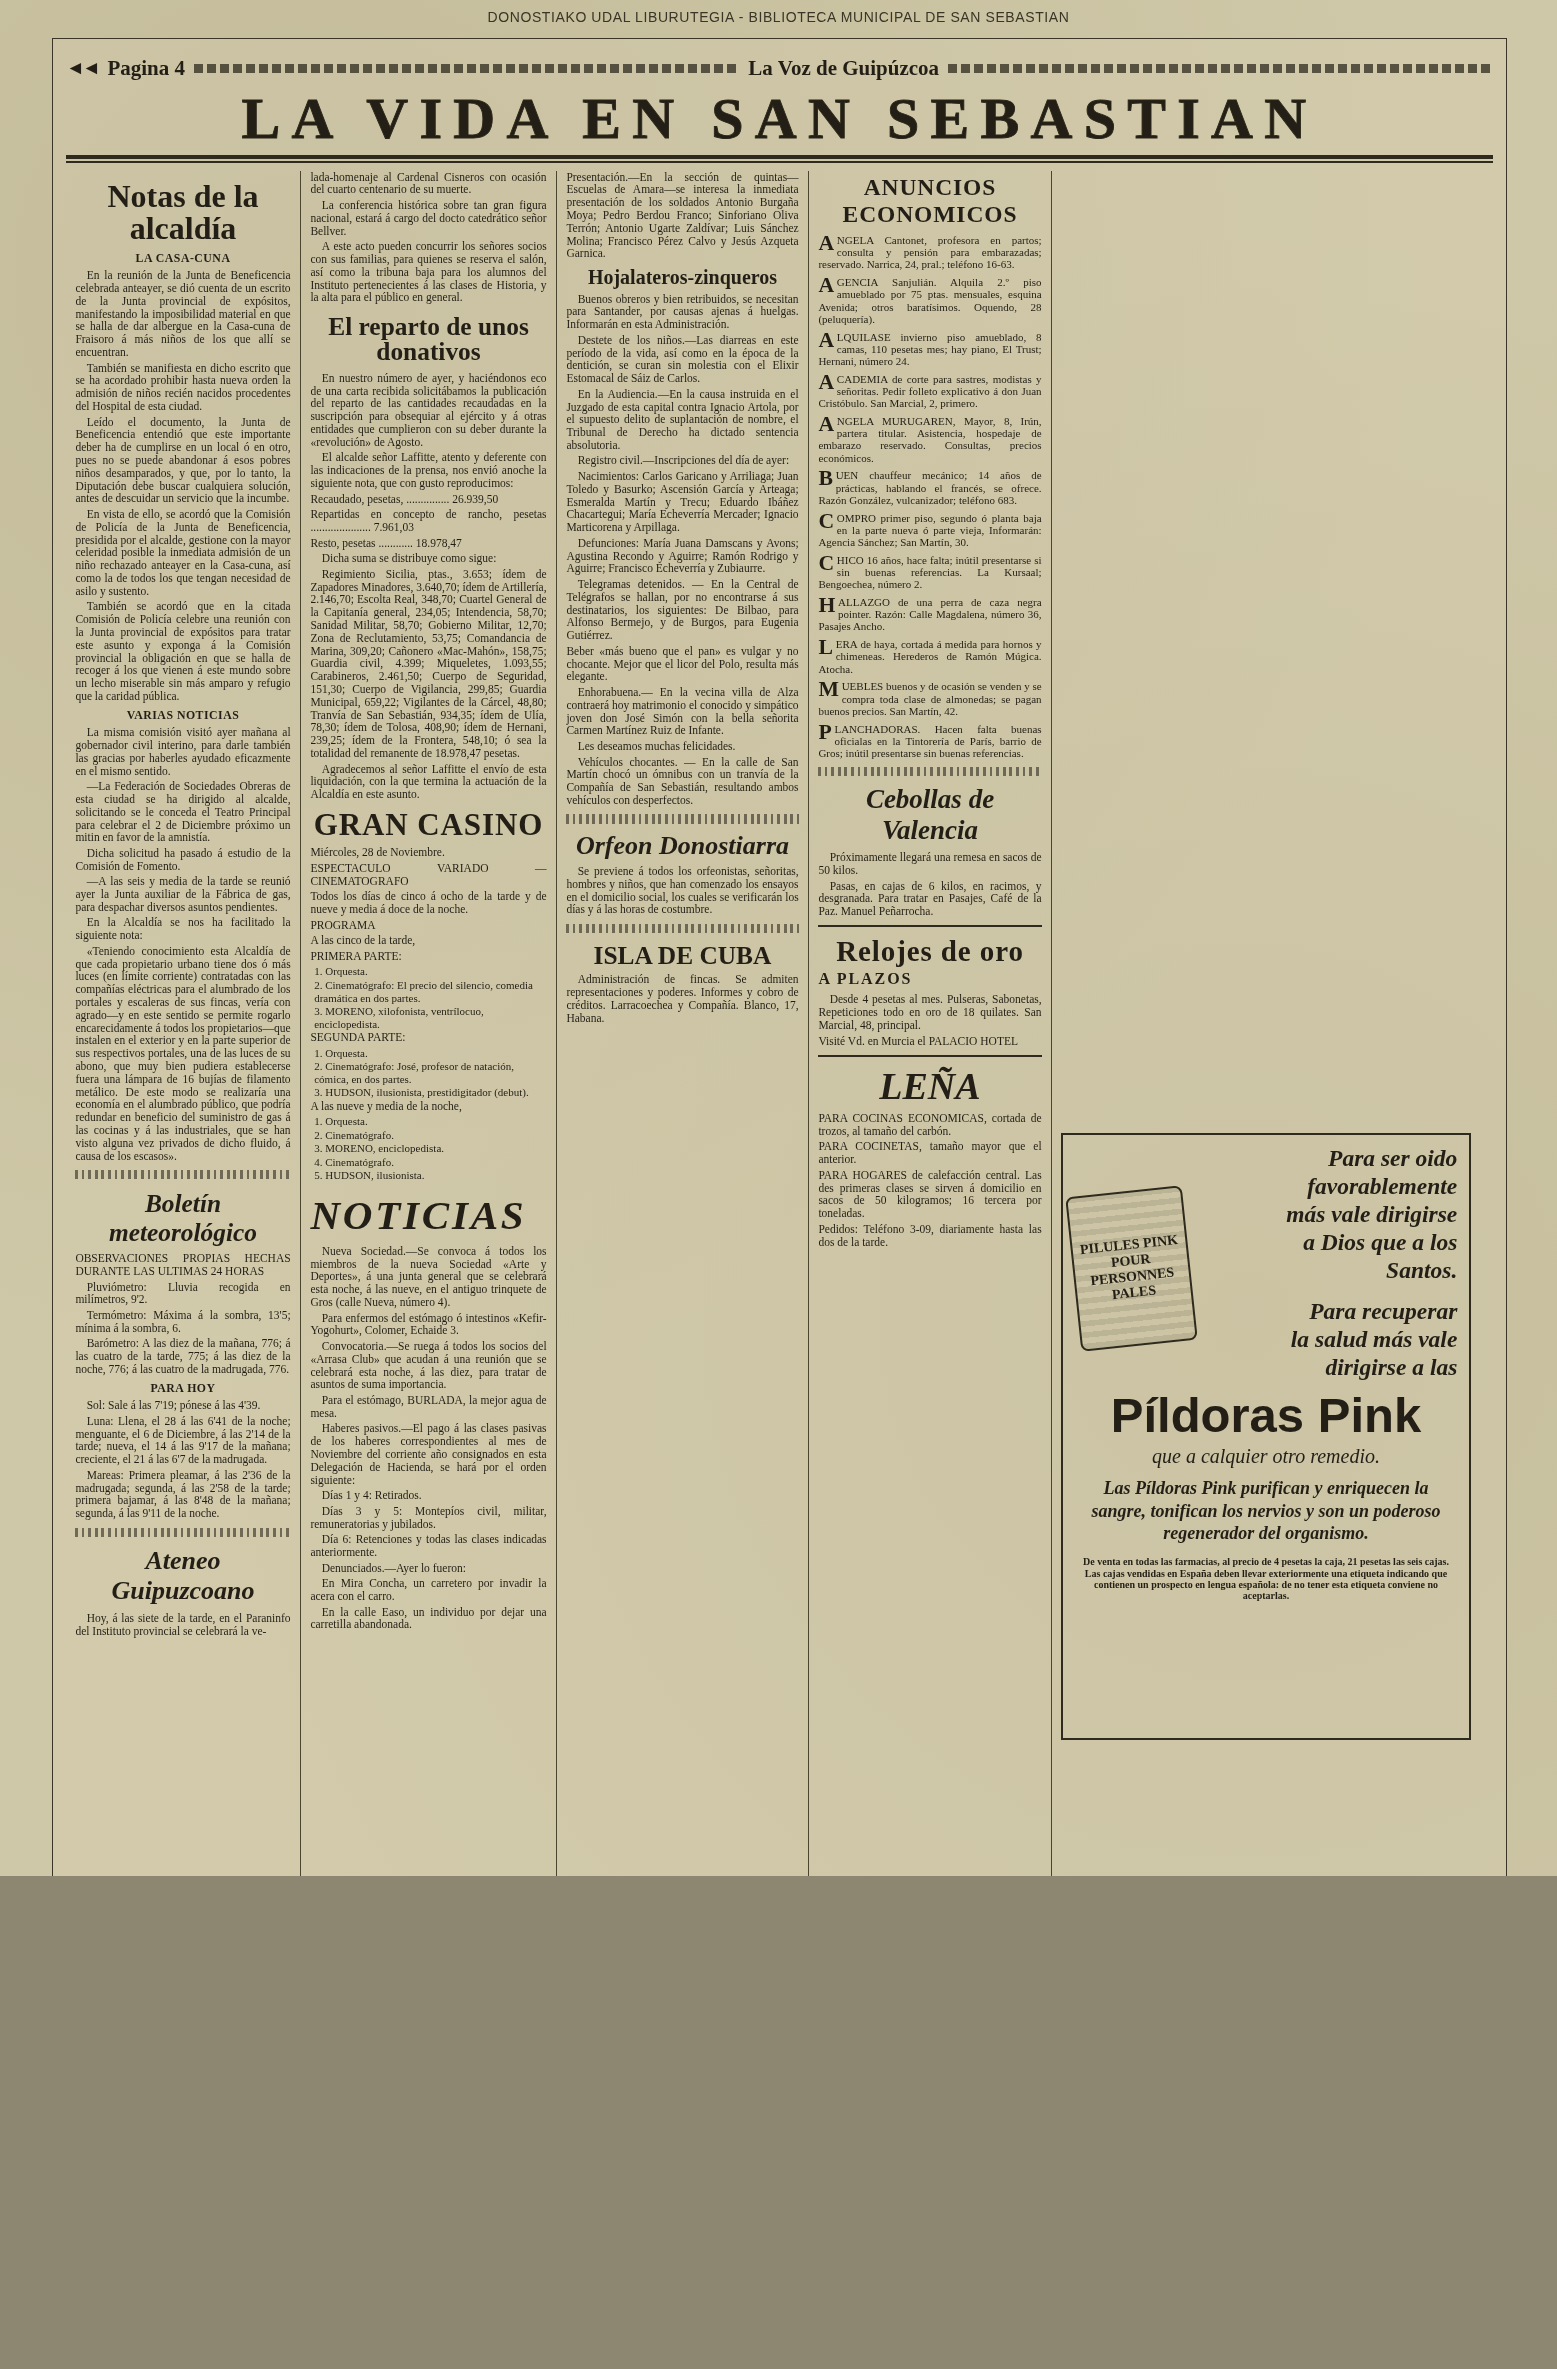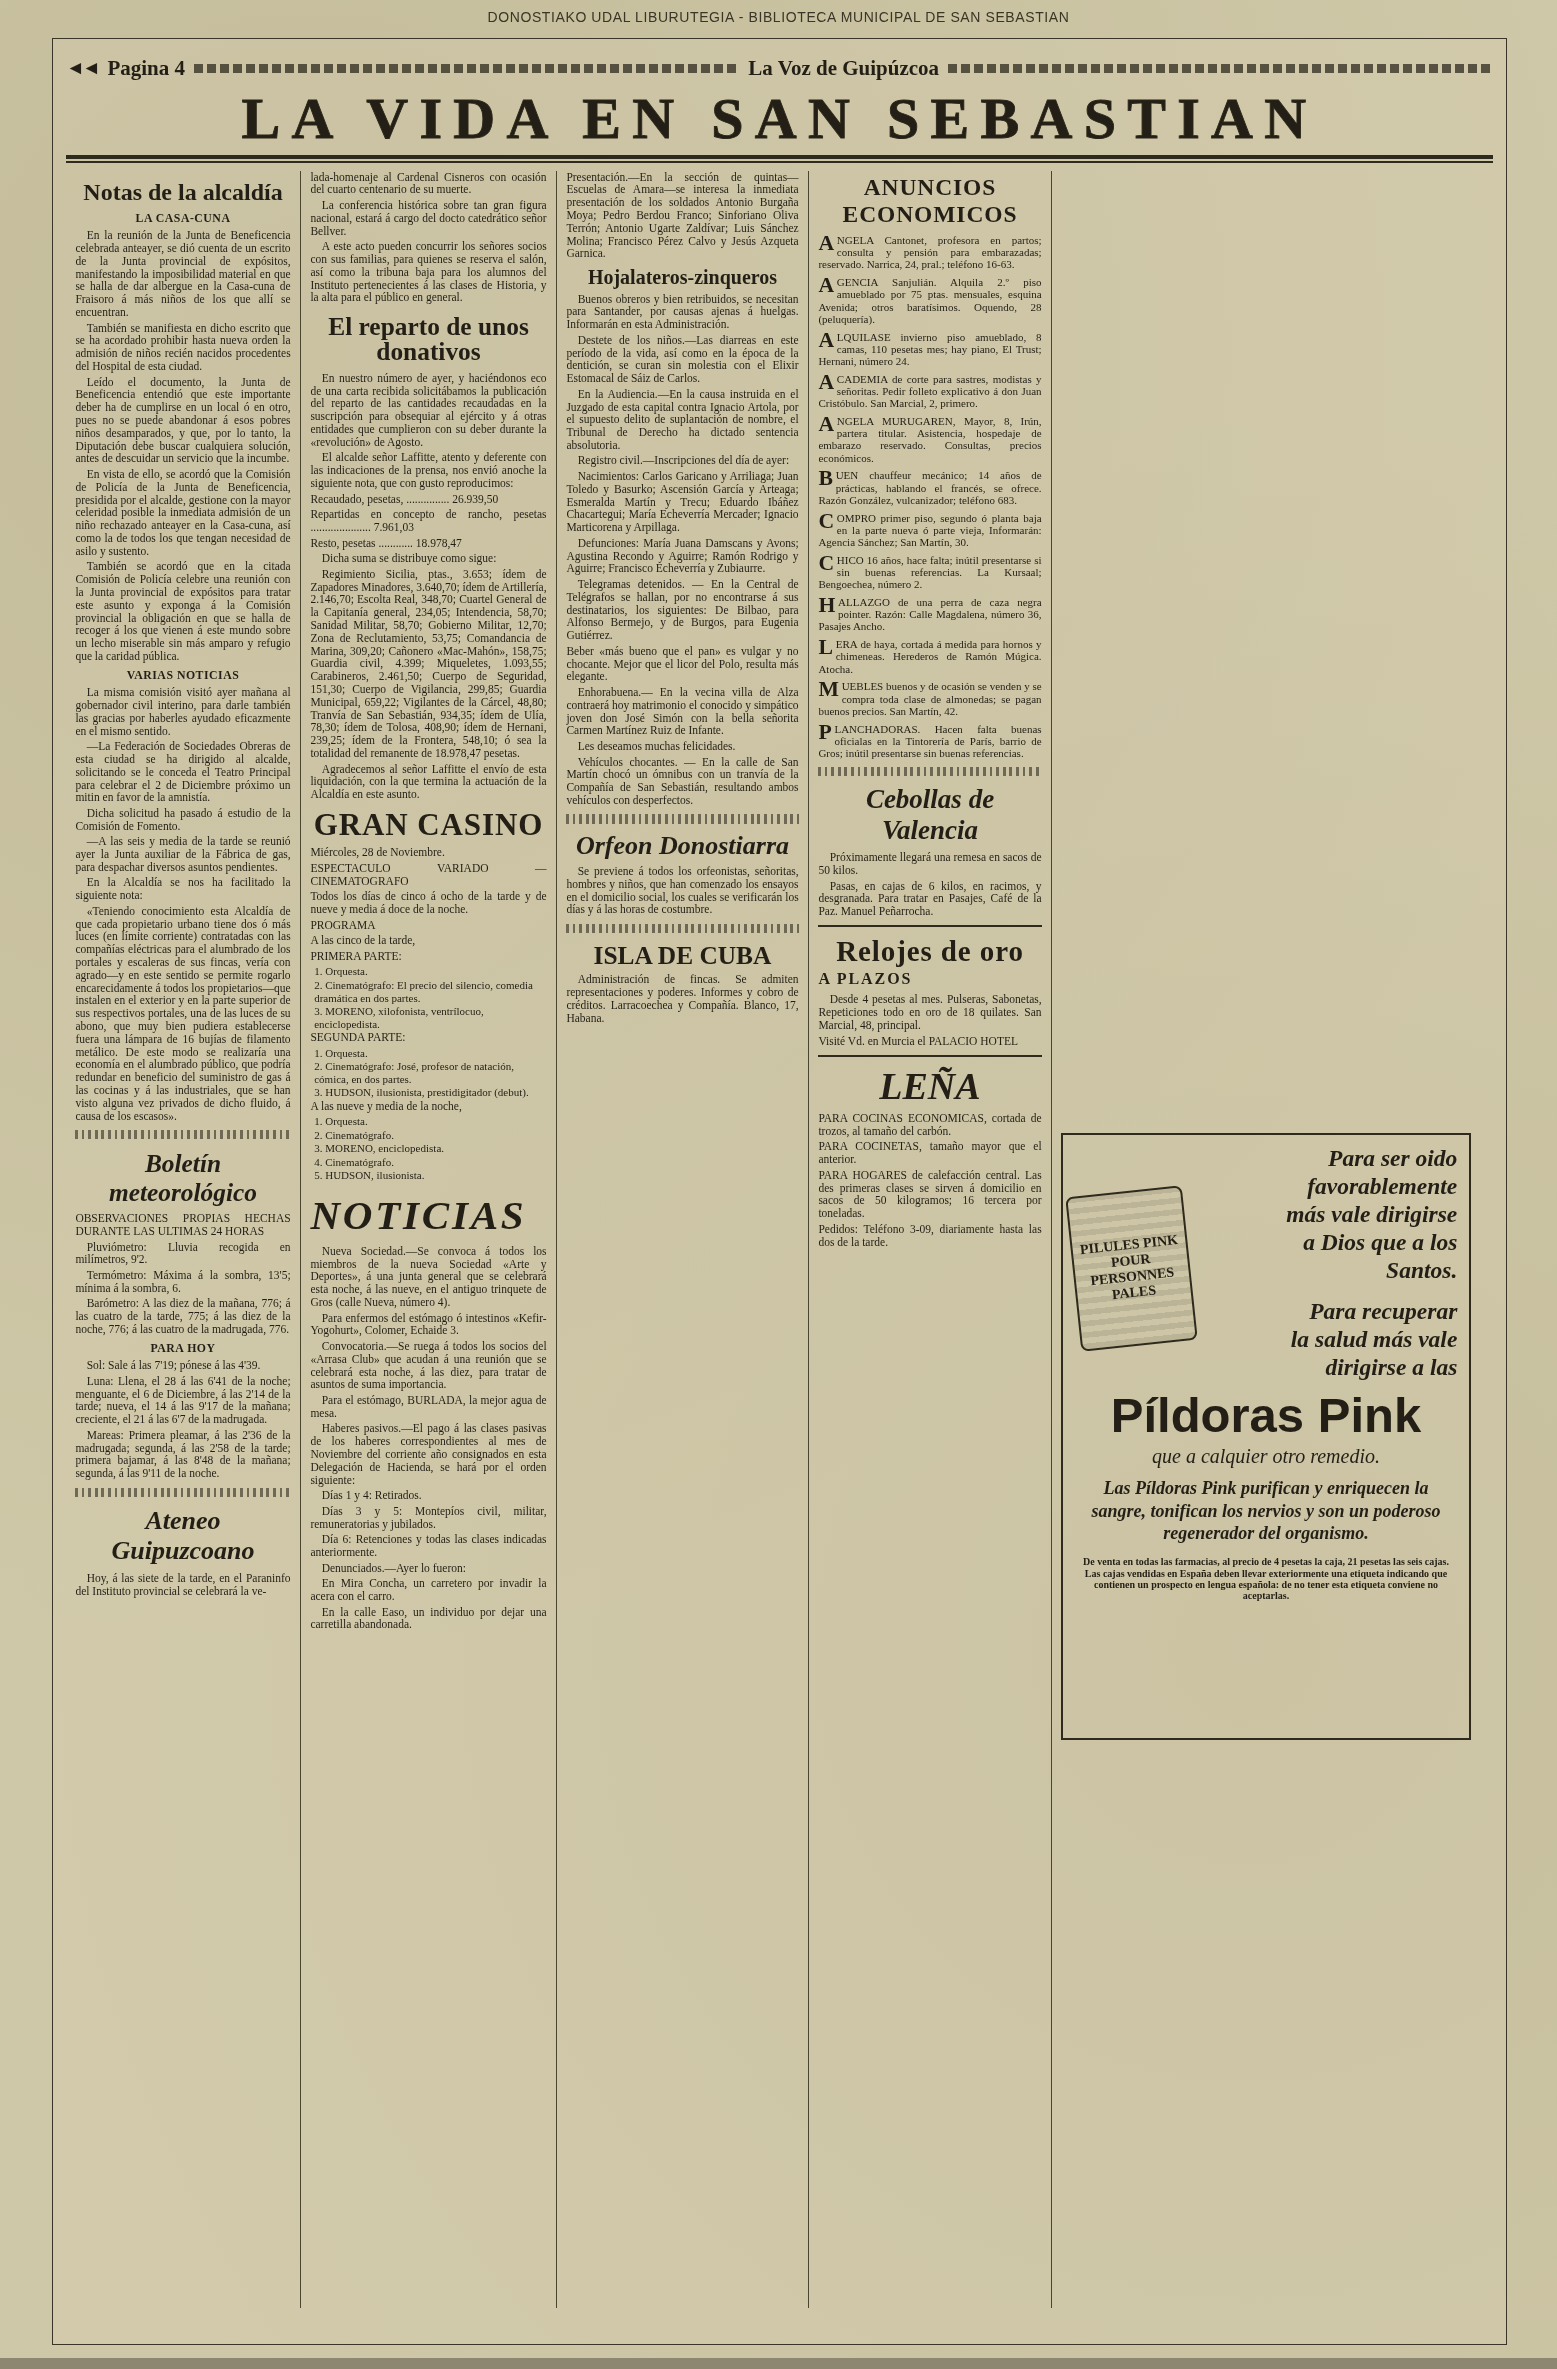--- a/index.html
+++ b/index.html
@@ -1,18 +1,18 @@
 <!DOCTYPE html>
 <html style="font-size:15px"><head>
 <meta charset="utf-8">
 <style>
   html,body{margin:0;padding:0;background:#8d8670;}
   body{font-family:"Liberation Serif",serif;}
   .page{
-    width:1557px;height:2358px;position:relative;
+    width:1557px;height:1876px;position:relative;
     background:#cfc8a8;
     background-image:
       radial-gradient(circle at 20% 15%, rgba(160,150,110,.25), transparent 55%),
       radial-gradient(circle at 80% 70%, rgba(170,160,120,.25), transparent 60%);
     overflow:hidden;
     color:#231f16;
   }
   .banner{
     text-align:center;font-size:14px;letter-spacing:0.6px;color:#3a3527;
     padding-top:9.4px;font-family:"Liberation Sans",sans-serif;
@@ -40,21 +40,21 @@
   .col{box-sizing:border-box;padding:0 9.4px;}
   .c1{width:235px;border-right:0.9px solid #4a452f;}
   .c2{width:256px;border-right:0.9px solid #4a452f;}
   .c3{width:252px;border-right:0.9px solid #4a452f;}
   .c4{width:243px;border-right:0.9px solid #4a452f;}
   .c5{width:428px;}
   .hd{
     font-family:"Liberation Serif",serif;font-weight:bold;text-align:center;
     line-height:1;margin:9.4px 0 7.5px;
   }
-  .hd.h1{font-size:24px;}
+  .hd.h1{font-size:32px;}
   .hd.h2{font-size:25.4px;}
   .sub{font-weight:bold;text-align:center;font-size:11.8px;letter-spacing:0.5px;margin:5.6px 0 2.8px;}
   p.t{
     font-size:11.5px;line-height:12.8px;text-align:justify;margin:0 0 2.8px;
     text-indent:11.3px;hyphens:auto;
   }
   p.t.noind{text-indent:0;}
   .center{text-align:center;}
   .small{font-size:10.7px;line-height:12px;}
   .wave{height:9.4px;margin:7.5px 0;background:

